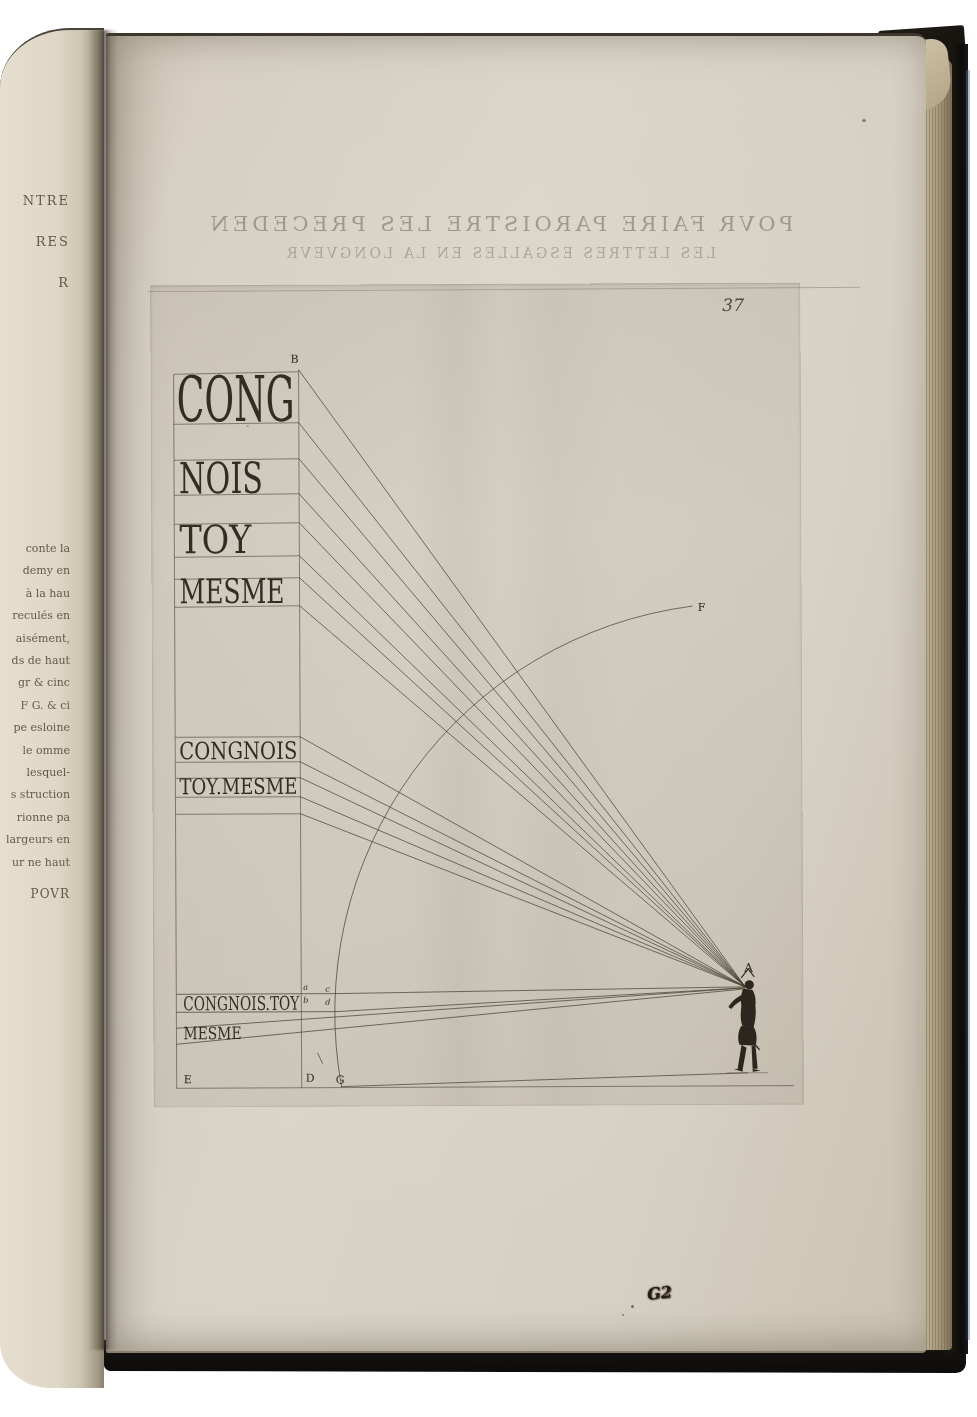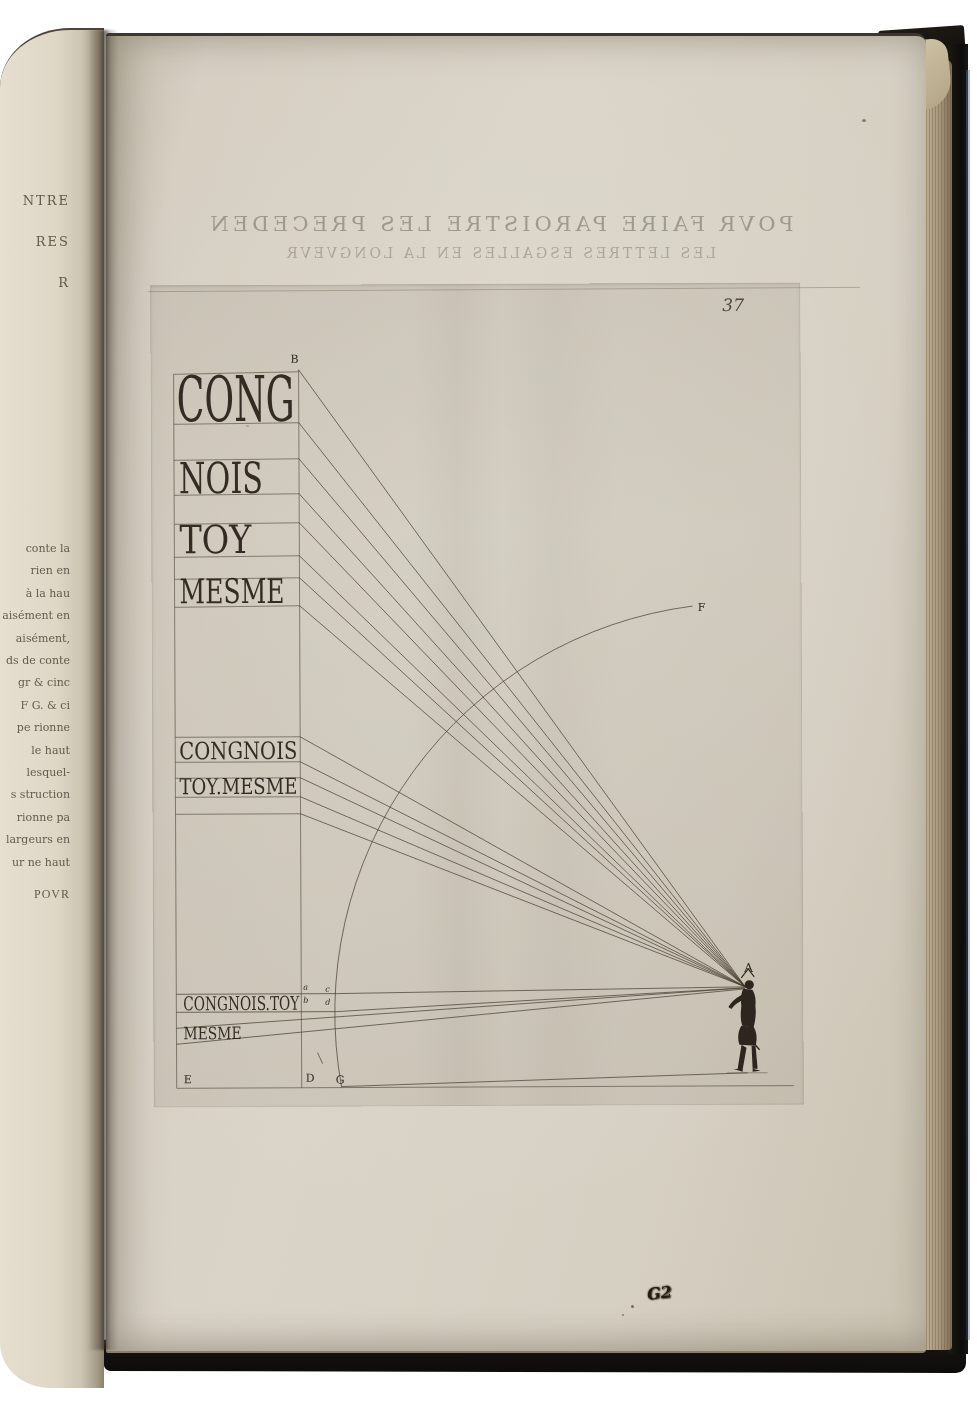--- a/index.html
+++ b/index.html
@@ -45,21 +45,21 @@
     background:linear-gradient(90deg,rgba(0,0,0,0) 0%,rgba(73,65,52,0.45) 40%,rgba(40,34,26,0.65) 55%,rgba(73,65,52,0.25) 75%,rgba(0,0,0,0) 100%);
     filter:blur(1px);}
 
   
   .lp-frag{position:absolute;right:34px;color:#4d4536;text-align:right;
     filter:blur(0.4px);opacity:0.85;}
   .lp-head{top:150px;font-size:13px;letter-spacing:2px;line-height:41px;}
   .lp-head span{display:block;}
   .lp-body{top:508px;font-size:11px;line-height:22.4px;font-style:normal;}
   .lp-body span{display:block;}
-  .lp-catch{top:857px;font-size:12px;letter-spacing:1px;font-family:Liberation Serif, serif;}
+  .lp-catch{top:857px;font-size:12px;letter-spacing:1px;}
 
   
   .showthrough{position:absolute;left:150px;top:212px;width:700px;text-align:center;
     transform:scaleX(-1);color:rgba(112,104,92,0.55);filter:blur(0.7px);}
   .showthrough .st1{font-size:21px;letter-spacing:4px;}
   .showthrough .st2{font-size:14px;letter-spacing:3px;margin-top:9px;opacity:0.8;}
 
   
   .crease{position:absolute;left:148px;top:289px;width:712px;height:1px;
     background:rgba(92,82,62,0.35);transform:rotate(-0.35deg);filter:blur(0.4px);}
@@ -106,29 +106,29 @@
   <div class="main-page"></div>
 
   <div class="left-page">
     <div class="lp-frag lp-head">
       <span>NTRE</span>
       <span>RES</span>
       <span>R</span>
     </div>
     <div class="lp-frag lp-body">
       <span>conte la</span>
-      <span>rien en</span>
+      <span>demy en</span>
       <span>à la hau</span>
-      <span>aisément en</span>
+      <span>reculés en</span>
       <span>aisément,</span>
-      <span>ds de conte</span>
+      <span>ds de haut</span>
       <span>gr &amp; cinc</span>
       <span>F G. &amp; ci</span>
-      <span>pe rionne</span>
-      <span>le haut</span>
+      <span>pe esloine</span>
+      <span>le omme</span>
       <span>lesquel-</span>
       <span>s struction</span>
       <span>rionne pa</span>
       <span>largeurs en</span>
       <span>ur ne haut</span>
     </div>
     <div class="lp-frag lp-catch">POVR</div>
   </div>
   <div class="gutter"></div>
 

